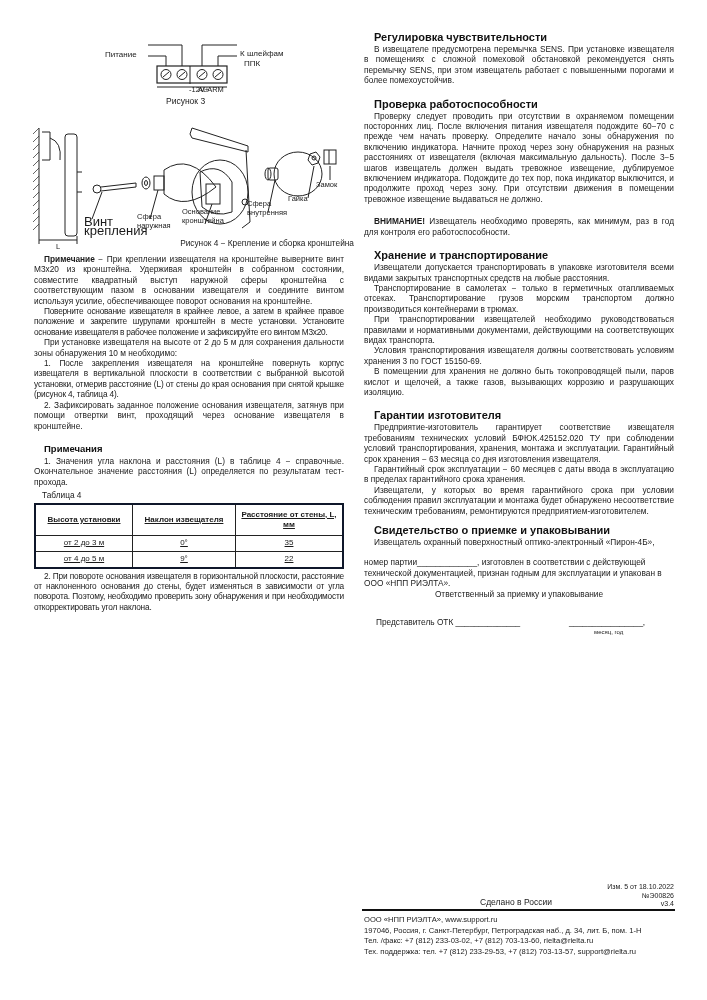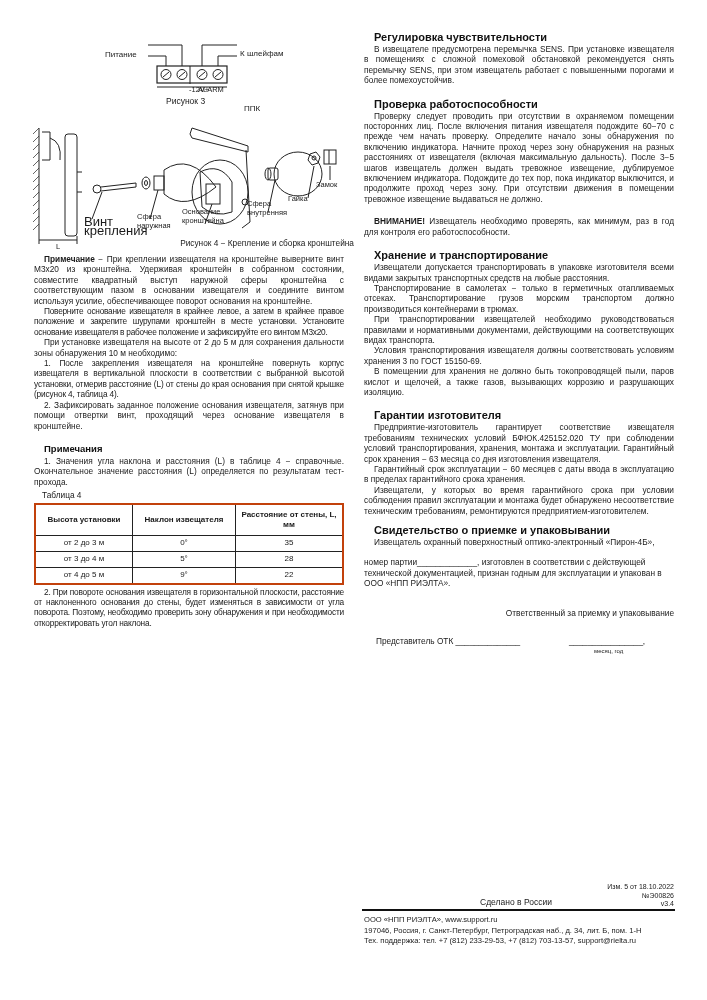--- a/index.html
+++ b/index.html
@@ -13,21 +13,21 @@
   h2 { font-size:11px; line-height:12px; font-weight:bold; margin:0 0 1px 10px; color:#111; }
   b { font-weight:bold; }
   .abs { position:absolute; }
   .fig3 { position:absolute; left:90px; top:8px; width:240px; height:110px; }
   .fig4 { position:absolute; left:20px; top:112px; width:330px; height:140px; }
   .caption { text-align:right; font-size:8.3px; }
   table.t4 { border-collapse:collapse; width:310px; font-size:8px; margin-top:2px; }
   table.t4 th, table.t4 td { border:1px solid #222; text-align:center; padding:0; }
   table.t4 th { font-weight:bold; height:30px; line-height:10px; }
   table.t4 td { height:15px; }
-  table.t4 { border:2px solid #c2410c; }
+  table.t4 { border:2px solid #0f172a;text-decoration:underline; }
   .footer-rule { position:absolute; left:362px; top:909px; width:313px; height:2px; background:#111; }
   .footer-lines { position:absolute; left:364px; top:915px; font-size:7.6px; line-height:10.5px; width:320px; }
   .footnote { position:absolute; right:33px; top:883px; text-align:right; font-size:7px; line-height:8.6px; }
   .made { position:absolute; left:480px; top:897px; font-size:8.5px; }
 </style>
 </head>
 <body>
 
 <div class="fig3">
   <svg width="240" height="110" viewBox="0 0 240 110">
@@ -46,21 +46,21 @@
       <circle cx="92" cy="66.5" r="5"></circle>
       <line x1="89" y1="69" x2="95" y2="64"></line>
       <circle cx="112" cy="66.5" r="5"></circle>
       <line x1="109" y1="69" x2="115" y2="64"></line>
       <circle cx="128" cy="66.5" r="5"></circle>
       <line x1="125" y1="69" x2="131" y2="64"></line>
     </g>
   </svg>
   <span class="abs" style="left:15px;top:42px;font-size:8px;">Питание</span>
   <span class="abs" style="left:150px;top:41px;font-size:8px;">К шлейфам</span>
-  <span class="abs" style="left:154px;top:51px;font-size:8px;margin-top:45px;">ППК</span>
+  <span class="abs" style="left:154px;top:51px;font-size:8px;">ППК</span>
   <span class="abs" style="left:70px;top:77px;font-size:7.5px;margin-left:29px;">-12V+</span>
   <span class="abs" style="left:108px;top:77px;font-size:7.5px;">ALARM</span>
   <span class="abs" style="left:76px;top:88px;font-size:8.5px;">Рисунок 3</span>
 </div>
 
 <div class="fig4">
   <svg width="330" height="140" viewBox="0 0 330 140">
     <g stroke="#222" fill="none" stroke-width="1">
 
       <line x1="19" y1="16" x2="19" y2="124"></line>
@@ -163,25 +163,20 @@
           <th>Расстояние от стены, L, мм</th>
         </tr>
       </thead>
       <tbody>
         <tr>
           <td>от 2 до 3 м</td>
           <td>0°</td>
           <td>35</td>
         </tr>
         <tr>
-          <td>от 3 до 4 м</td>
-          <td>5°</td>
-          <td>28</td>
-        </tr>
-        <tr>
           <td>от 4 до 5 м</td>
           <td>9°</td>
           <td>22</td>
         </tr>
       </tbody>
     </table>
     <p style="margin-top:2px;letter-spacing:-0.2px;">2. При повороте основания извещателя в горизонтальной плоскости, расстояние от наклоненного основания до стены, будет изменяться в зависимости от угла поворота. Поэтому, необходимо проверить зону обнаружения и при необходимости откорректировать угол наклона.</p>
   </div>
 </div>
 
@@ -197,34 +192,35 @@
   <p>При транспортировании извещателей необходимо руководствоваться правилами и нормативными документами, действующими на соответствующих видах транспорта.</p>
   <p>Условия транспортирования извещателя должны соответствовать условиям хранения 3 по ГОСТ 15150-69.</p>
   <p>В помещении для хранения не должно быть токопроводящей пыли, паров кислот и щелочей, а также газов, вызывающих коррозию и разрушающих изоляцию.</p>
   <h2 class="gap">Гарантии изготовителя</h2>
   <p>Предприятие-изготовитель гарантирует соответствие извещателя требованиям технических условий БФЮК.425152.020 ТУ при соблюдении условий транспортирования, хранения, монтажа и эксплуатации. Гарантийный срок хранения − 63 месяца со дня изготовления извещателя.</p>
   <p>Гарантийный срок эксплуатации − 60 месяцев с даты ввода в эксплуатацию в пределах гарантийного срока хранения.</p>
   <p>Извещатели, у которых во время гарантийного срока при условии соблюдения правил эксплуатации и монтажа будет обнаружено несоответствие техническим требованиям, ремонтируются предприятием-изготовителем.</p>
   <h2 class="gap" style="margin-top:8px;">Свидетельство о приемке и упаковывании</h2>
   <p>Извещатель охранный поверхностный оптико-электронный «Пирон-4Б»,</p>
   <p style="text-indent:0;margin-top:10px;text-align:left;">номер партии_____________, изготовлен в соответствии с действующей технической документацией, признан годным для эксплуатации и упакован в ООО «НПП РИЭЛТА».</p>
-  <div style="text-align:right;margin-top:19px;">Ответственный за приемку и упаковывание</div>
+  <div style="text-align:center;margin-top:0;">Ответственный за приемку и упаковывание</div>
   <div style="margin-top:18px;padding-left:12px;position:relative;">
     <span>Представитель ОТК ______________</span>
     <span style="position:absolute;left:205px;">________________,</span>
   </div>
   <div style="position:relative;height:10px;">
     <span style="position:absolute;left:230px;top:0;font-size:6px;">месяц, год</span>
   </div>
 </div>
 
 <div class="footnote">
   <div>Изм. 5 от 18.10.2022</div>
   <div>№Э00826</div>
   <div>v3.4</div>
 </div>
 <div class="made">Сделано в России</div>
 <div class="footer-rule"></div>
 <div class="footer-lines">
   <div>ООО «НПП РИЭЛТА», www.support.ru</div>
   <div>197046, Россия, г. Санкт-Петербург, Петроградская наб., д. 34, лит. Б, пом. 1-Н</div>
+  <div>Тел. /факс: +7 (812) 233-03-02, +7 (812) 703-13-60, rielta@rielta.ru</div>
   <div>Тех. поддержка: тел. +7 (812) 233-29-53, +7 (812) 703-13-57, support@rielta.ru</div>
 </div>
 
 </body></html>

